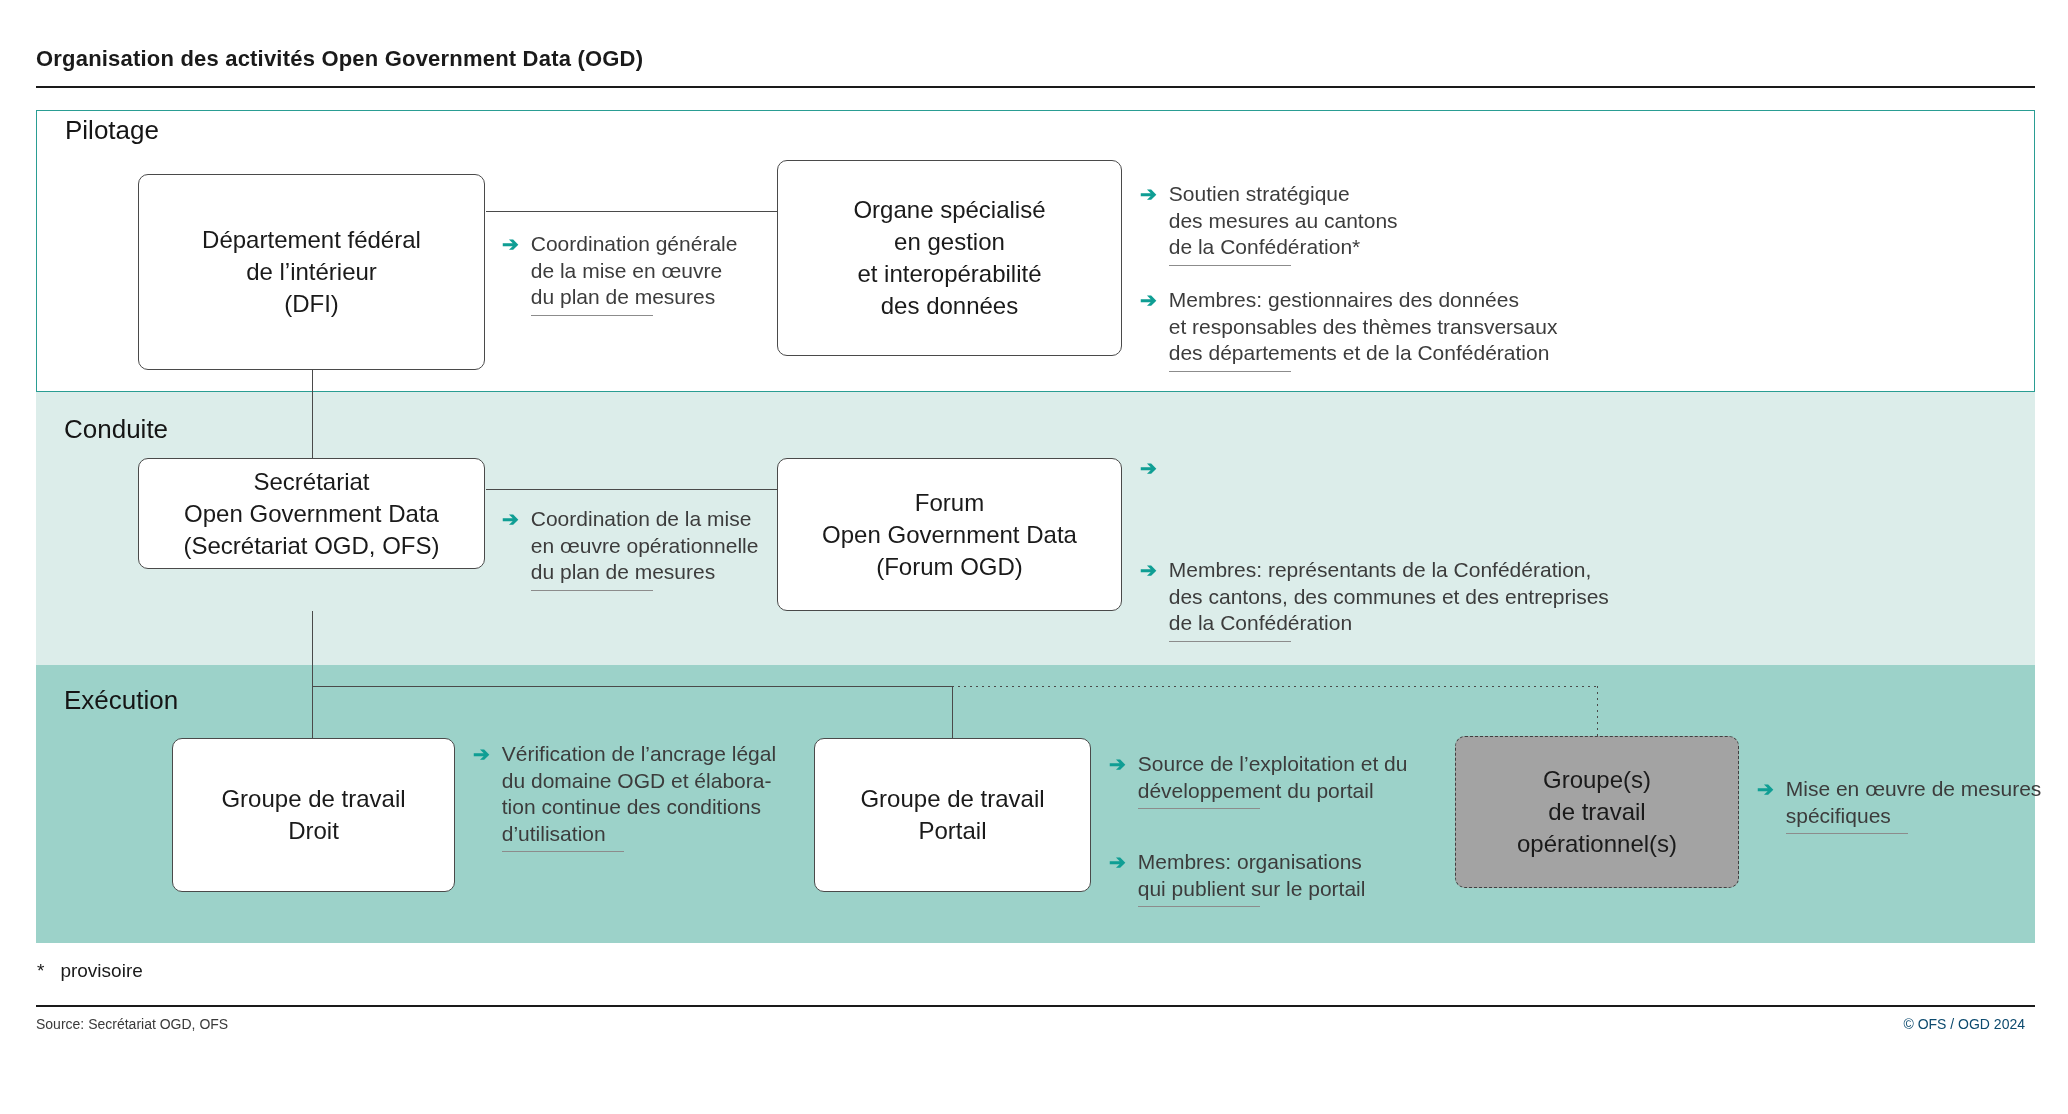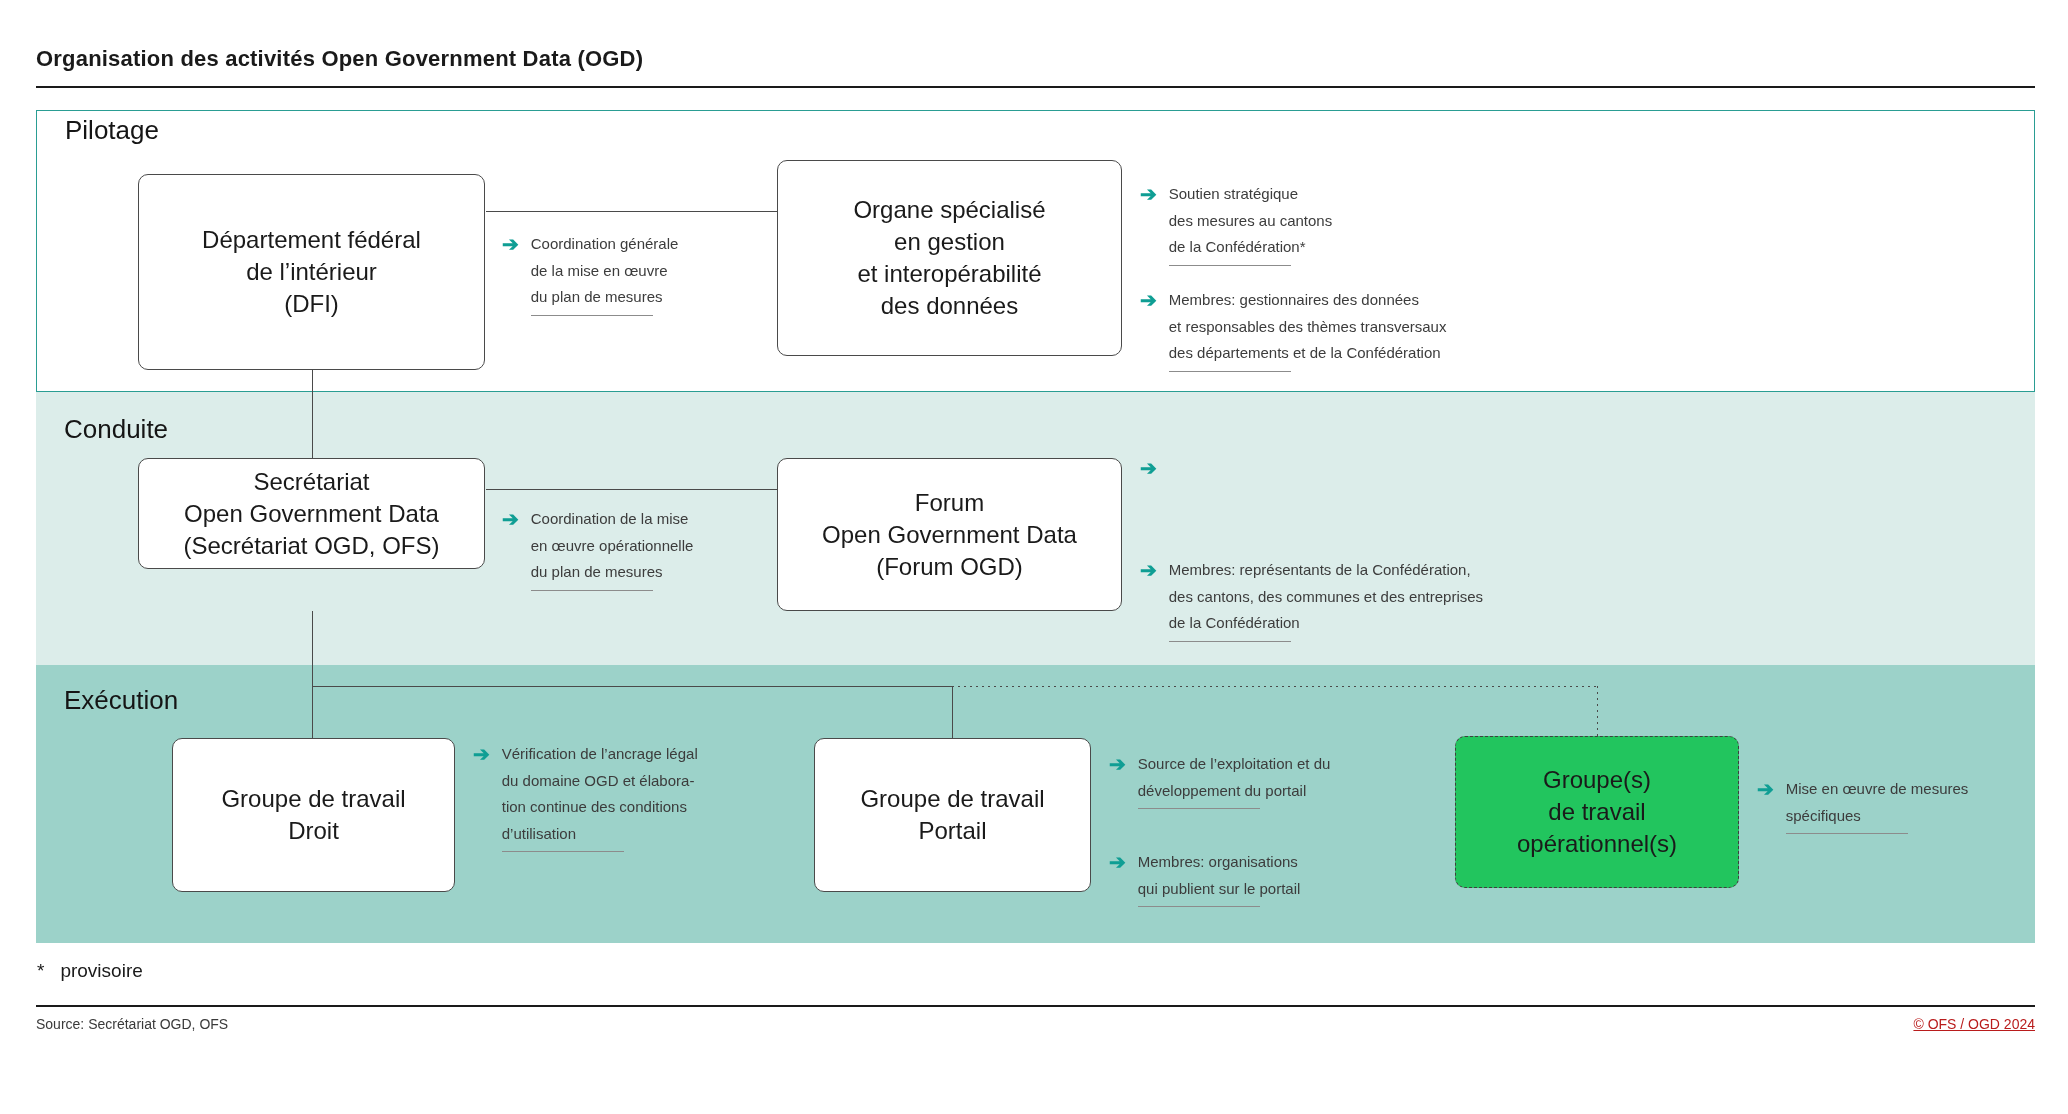--- a/index.html
+++ b/index.html
@@ -14,37 +14,37 @@
   #band-conduite{top:392px;height:273px;background:#dcedea;}
   #band-execution{top:665px;height:278px;background:#9cd2c9;}
   .band-label{position:absolute;left:28px;font-size:26px;color:#151515;}
   #band-pilotage .band-label{top:4px;}
   #band-conduite .band-label{top:22px;}
   #band-execution .band-label{top:20px;}
 
   .node{position:absolute;background:#ffffff;border:1px solid #4a4a4a;border-radius:10px;
         display:flex;flex-direction:column;justify-content:center;align-items:center;
         text-align:center;font-size:24px;line-height:32px;color:#1a1a1a;box-sizing:border-box;}
-  .node.dashed{background:#22c55e;border:1.5px dashed #3f3f3f;}
+  .node.dashed{background:#a3a3a3;border:1.5px dashed #3f3f3f;}
 
   .hline,.vline{position:absolute;background:#4a4a4a;}
   .hline{height:1px;}
   .vline{width:1px;}
   .dot-h{position:absolute;height:1px;background-image:repeating-linear-gradient(to right,#4a4a4a 0 2px,transparent 2px 6px);}
   .dot-v{position:absolute;width:1px;background-image:repeating-linear-gradient(to bottom,#4a4a4a 0 2px,transparent 2px 6px);}
 
   .annot{position:absolute;display:flex;gap:12px;align-items:flex-start;}
   .annot .arrow{color:#0f9e94;font-size:20px;line-height:26.5px;font-weight:bold;flex:0 0 auto;}
-  .annot .atext{font-size:15px;line-height:26.5px;color:#3c3c3c;}
+  .annot .atext{font-size:21px;line-height:26.5px;color:#3c3c3c;}
   .annot .underline{width:122px;height:1px;background:#8c8c8c;margin-top:4px;}
 
   .footnote{position:absolute;left:37px;top:960px;font-size:19px;display:flex;gap:16px;color:#1a1a1a;}
   .footer-rule{position:absolute;left:36px;top:1005px;width:1999px;height:2px;background:#1a1a1a;}
   .source{position:absolute;left:36px;top:1016px;font-size:14px;color:#3a3a3a;}
-  .copyright{position:absolute;left:36px;top:1016px;width:1999px;text-align:right;font-size:14px;color:#b91c1c;text-decoration:underline;}
+  .copyright{position:absolute;left:26px;top:1016px;width:1999px;text-align:right;font-size:14px;color:#0c4a6e;}
 </style>
 </head>
 <body>
 
 <div class="page">
 
   <div class="title">Organisation des activités Open Government Data (OGD)</div>
   <div class="title-rule"></div>
 
   <div class="band" id="band-pilotage">

